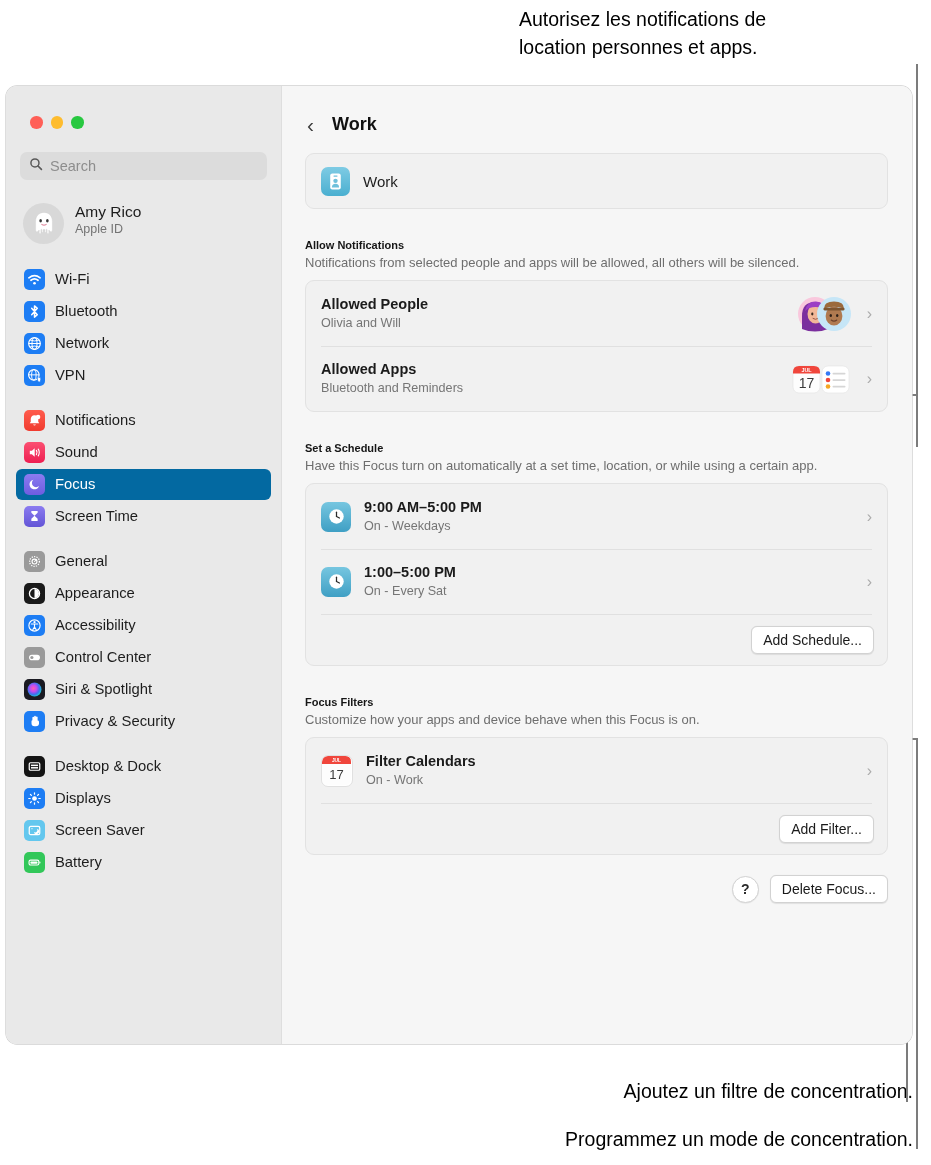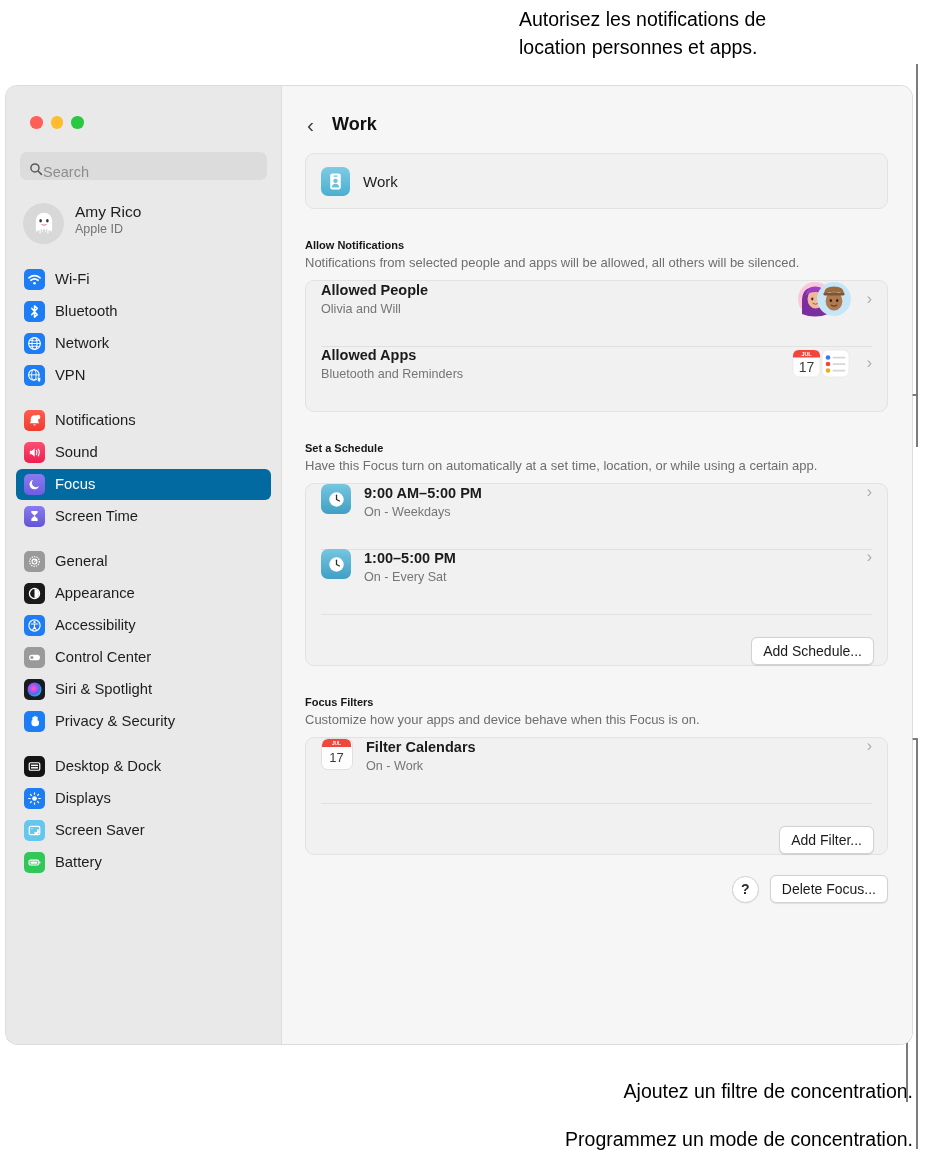--- a/index.html
+++ b/index.html
@@ -85,22 +85,23 @@
   .tl.red    { background: #ff5f57; }
   .tl.yellow { background: #febc2e; }
   .tl.green  { background: #28c840; }
 
   #search-box {
     margin: 23px 4px 0 4px;
     height: 28px;
     border-radius: 7px;
     background: #dcdcdc;
     display: flex;
-    align-items: flex-end;
+    align-items: center;
     padding: 0 9px;
+    gap: 7px;
   }
   #search-box .ph {
     color: #8d8d8d;
     font-size: 14.5px;
   }
 
   #account-row {
     display: flex;
     align-items: flex-start;
     gap: 11px;
@@ -217,21 +218,21 @@
   }
   .section-desc {
     font-size: 13px;
     color: #6e6e6e;
     line-height: 17px;
     max-width: 525px;
   }
 
   .row {
     display: flex;
-    align-items: flex-start;
+    align-items: center;
     padding: 0 15px;
     height: 65px;
     position: relative;
   }
   .row + .row::before,
   .row-footer::before {
     content: "";
     position: absolute;
     left: 15px;
     right: 15px;
@@ -272,21 +273,21 @@
     margin-right: 13px;
     border-radius: 7px;
     overflow: hidden;
     position: relative;
   }
 
   .row-footer {
     position: relative;
     height: 51px;
     display: flex;
-    align-items: flex-end;
+    align-items: center;
     justify-content: flex-end;
     padding: 0 13px;
   }
 
   .btn {
     background: #ffffff;
     border: 0.7px solid #d2d2d2;
     border-radius: 6px;
     padding: 5px 11px;
     font-size: 14px;

